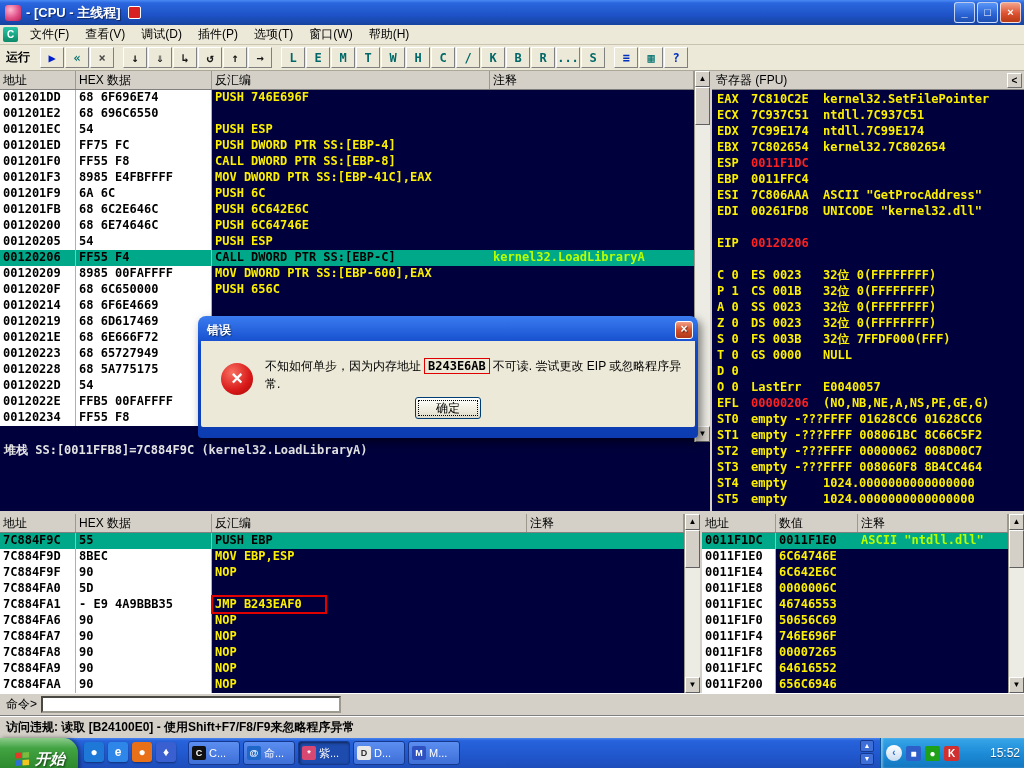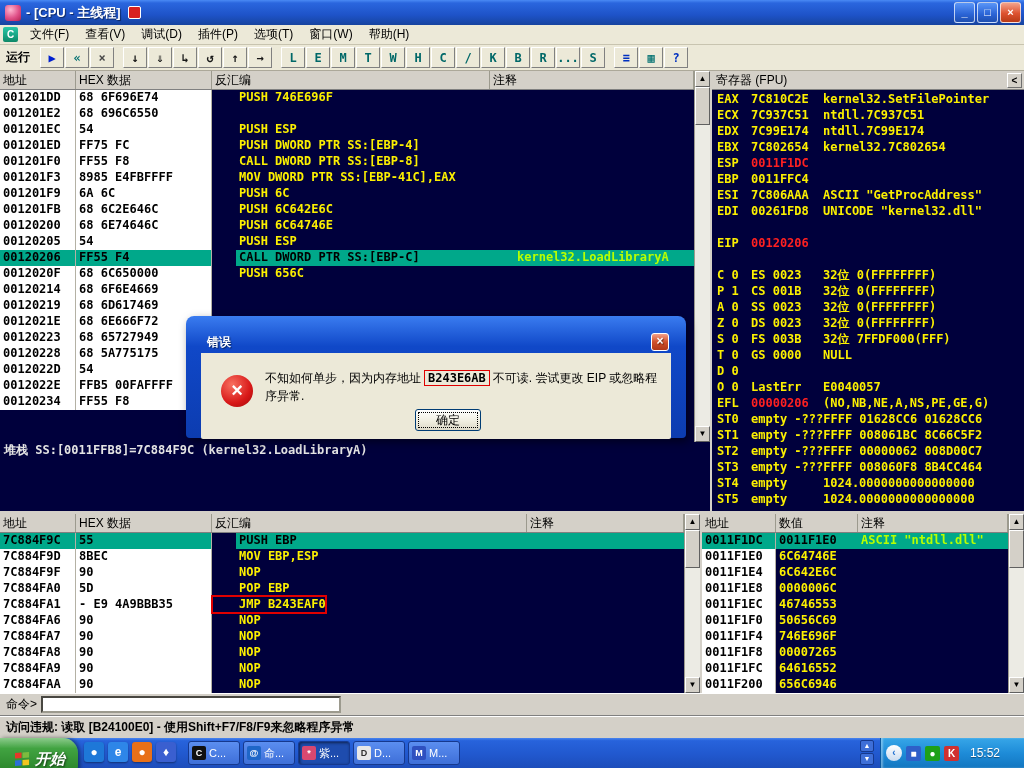--- a/index.html
+++ b/index.html
@@ -47,21 +47,21 @@
   .cell { overflow:hidden; flex-shrink:0; padding-left:3px; }
   .light { background:#FFFFFF; color:#000; border-right:1px solid #B4B1A4; }
   .dark  { background:#00003C; color:#FCF000; }
   .row.sel .light, .row.sel .dark { background:#00A88A; color:#000; }
   .row.sel .cc, .row.sel .sc { color:#B8FF00; }
 
   
   #disasm-panel { left:0; top:71px; width:710px; height:440px; background:#00003C; }
   #disasm-head { width:694px; }
   #disasm-rows { position:absolute; left:0; top:19px; width:694px; height:352px; background:#00003C; }
-  .ca { width:76px; } .ch { width:136px; } .cm { width:278px;margin-left:24px; } .cc { flex:1 1 auto; }
+  .ca { width:76px; } .ch { width:136px; } .cm { width:278px; } .cc { flex:1 1 auto; }
   #dump-panel .cm { width:315px; }
   .infoline { position:absolute; left:0; top:371px; width:710px; height:17px; background:#00003C;
     color:#E4E4E4; font-family:"DejaVu Sans Mono",monospace; font-weight:bold; font-size:12px;
     line-height:16px; padding-left:4px; white-space:pre; overflow:hidden; }
   .inforest { position:absolute; left:0; top:388px; width:710px; height:52px; background:#00003C; }
 
   
   #registers-panel { left:712px; top:71px; width:312px; height:440px; background:#00003C; }
   #reg-head { justify-content:flex-start; align-items:center; padding:0 2px 0 4px; }
   #reg-head .collapse { margin-left:auto; width:15px; height:15px; background:#D4D0C8;
@@ -91,22 +91,22 @@
   .sb.thumb { height:38px; }
   #ds-scroll { left:694px; top:0; height:371px; }
   #du-scroll { left:684px; top:0; height:179px; }
   #st-scroll { left:306px; top:0; height:179px; }
 
   
   .jmp-annot { position:absolute; left:211px; top:595px; width:116px; height:19px;
     border:2px solid #E00000; z-index:40; pointer-events:none; }
 
   
-  .dialog { position:absolute; left:186px; top:316px; width:500px; height:122px;
-    border-radius:8px 8px 4px 4px; padding:15px;
+  .dialog { position:absolute; left:198px; top:316px; width:500px; height:122px;
+    border-radius:8px 8px 4px 4px; padding:3px;
     background:linear-gradient(180deg,#3A7CF0 0%,#1048C8 25%,#0C3CB0 100%);
     box-shadow:3px 4px 10px rgba(0,0,0,.5); z-index:100; }
   .dlg-title { height:22px; display:flex; align-items:center; color:#fff; font-weight:bold;
     padding:0 2px 0 6px; text-shadow:1px 1px 1px rgba(0,0,0,.5); }
   .dlg-close { margin-left:auto; width:18px; height:18px; border-radius:3px; color:#fff;
     background:linear-gradient(180deg,#F4A088,#D0502A 50%,#B03818); border:1px solid #fff;
     font-size:12px; font-weight:bold; text-align:center; line-height:15px; }
   .dlg-body { position:relative; background:#ECE9D8; height:86px; border-radius:0 0 2px 2px; }
   .err-ico { position:absolute; left:20px; top:22px; width:32px; height:32px; border-radius:50%;
     background:radial-gradient(circle at 35% 30%,#F87060,#D81818 60%,#A00808);
@@ -149,21 +149,21 @@
   .tb-arrows div { width:14px; height:12px; background:#3E6FD8; border:1px solid #16398E; color:#fff;
     font-size:7px; text-align:center; line-height:10px; border-radius:2px; }
   .tray { position:absolute; left:880px; top:0; width:144px; height:30px;
     background:linear-gradient(180deg,#37A6E8 0%,#1E8CD8 50%,#1276C0 100%);
     border-left:1px solid #0A58A0; box-shadow:inset 2px 0 2px rgba(255,255,255,.35);
     display:flex; align-items:center; padding-left:5px; gap:4px; }
   .chev { width:16px; height:16px; border-radius:8px; background:linear-gradient(#fff,#CADCF0);
     color:#1E6FD0; font-weight:bold; font-size:10px; text-align:center; line-height:15px; }
   .tico { width:15px; height:15px; border-radius:2px; color:#fff; font-size:10px; font-weight:bold;
     text-align:center; line-height:15px; }
-  .clock { margin-left:auto; padding-right:24px; color:#fff; font-size:12px;
+  .clock { margin-left:auto; padding-right:4px; color:#fff; font-size:12px;
     text-shadow:0 1px 1px rgba(0,0,0,.4); }
 </style>
 </head>
 <body>
 
 <div id="screen">
 
   <div class="titlebar">
     <div class="app-icon"></div>
     <span class="title-text">- [CPU - 主线程]</span>
@@ -296,20 +296,26 @@
           <span class="cell dark cc"></span>
         </div>
 
         <div class="row sel">
           <span class="cell light ca">00120206</span>
           <span class="cell light ch">FF55 F4</span>
           <span class="cell dark cm">CALL DWORD PTR SS:[EBP-C]</span>
           <span class="cell dark cc">kernel32.LoadLibraryA</span>
         </div>
 
+        <div class="row">
+          <span class="cell light ca">00120209</span>
+          <span class="cell light ch">8985 00FAFFFF</span>
+          <span class="cell dark cm">MOV DWORD PTR SS:[EBP-600],EAX</span>
+          <span class="cell dark cc"></span>
+        </div>
 
         <div class="row">
           <span class="cell light ca">0012020F</span>
           <span class="cell light ch">68 6C650000</span>
           <span class="cell dark cm">PUSH 656C</span>
           <span class="cell dark cc"></span>
         </div>
 
         <div class="row">
           <span class="cell light ca">00120214</span>
@@ -463,21 +469,20 @@
         <div class="row">
           <span class="cell light ca">7C884F9F</span>
           <span class="cell light ch">90</span>
           <span class="cell dark cm">NOP</span>
           <span class="cell dark cc"></span>
         </div>
 
         <div class="row">
           <span class="cell light ca">7C884FA0</span>
           <span class="cell light ch">5D</span>
-          <span class="cell dark cm">POP EBP</span>
           <span class="cell dark cc"></span>
         </div>
 
         <div class="row annot">
           <span class="cell light ca">7C884FA1</span>
           <span class="cell light ch">- E9 4A9BBB35</span>
           <span class="cell dark cm">JMP B243EAF0</span>
           <span class="cell dark cc"></span>
         </div>
 

